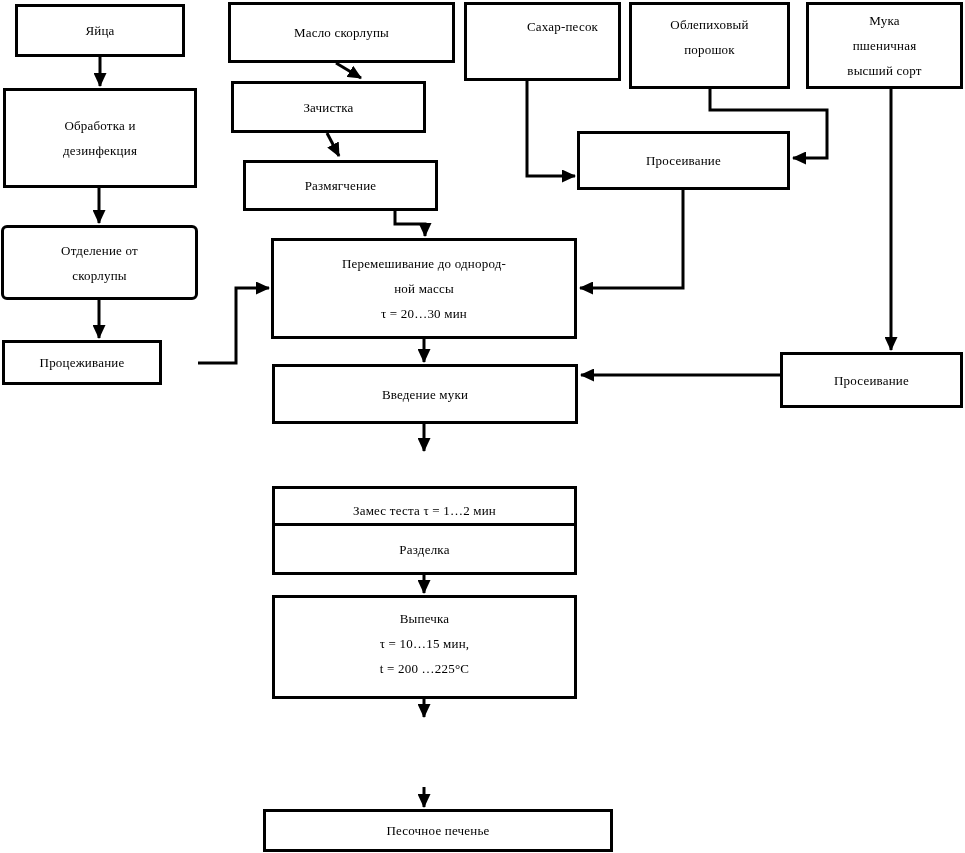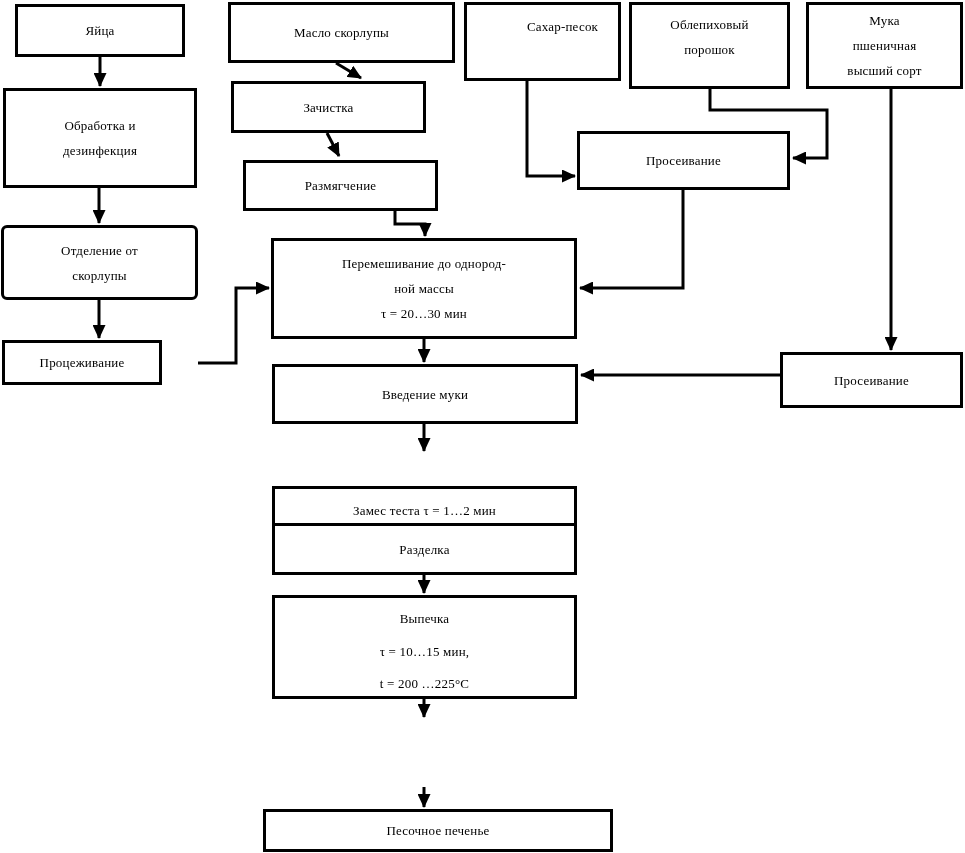--- a/index.html
+++ b/index.html
@@ -123,21 +123,21 @@
   </div>
 
   <div class="node" style="left:272px;top:453px;width:305px;height:49px;margin-top:33px;">
     <span class="line">Замес теста τ = 1…2 мин</span>
   </div>
 
   <div class="node" style="left:272px;top:523px;width:305px;height:52px;">
     <span class="line">Разделка</span>
   </div>
 
-  <div class="node top" style="left:272px;top:595px;width:305px;height:104px;padding-top:8px;justify-content:space-between;">
+  <div class="node top" style="left:272px;top:595px;width:305px;height:104px;padding-top:8px;">
     <span class="line">Выпечка</span>
     <span class="line">τ = 10…15 мин,</span>
     <span class="line">t = 200 …225°С</span>
   </div>
 
 
   <div class="node" style="left:263px;top:809px;width:350px;height:43px;">
     <span class="line">Песочное печенье</span>
   </div>
 

